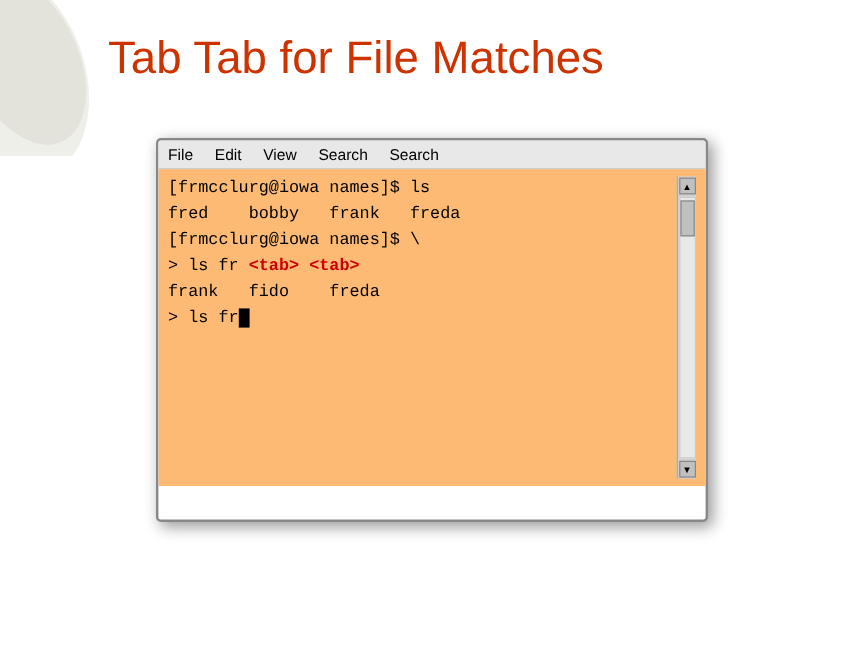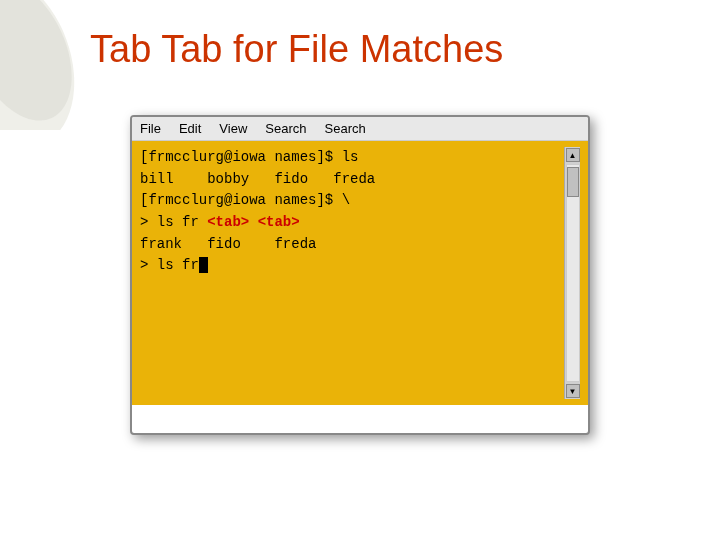--- a/index.html
+++ b/index.html
@@ -125,21 +125,21 @@
 
     .menu-item {
       font-size: 13px;
       color: #000;
       font-family: sans-serif;
       cursor: pointer;
     }
 
     
     .terminal-body {
-      background: #eab308;
+      background: #fdba74;
       height: calc(100% - 52px);
       padding: 6px 8px;
       overflow: hidden;
       position: relative;
       display: flex;
     }
 
     .terminal-content {
       flex: 1;
       font-family: 'Courier New', Courier, monospace;
@@ -227,21 +227,21 @@
       <span class="menu-item">File</span>
       <span class="menu-item">Edit</span>
       <span class="menu-item">View</span>
       <span class="menu-item">Search</span>
       <span class="menu-item">Search</span>
     </div>
 
     <div class="terminal-body">
       <div class="terminal-content">
         <div class="terminal-line">[frmcclurg@iowa names]$ ls</div>
-        <div class="terminal-line">bill    bobby   fido   freda</div>
+        <div class="terminal-line">fred    bobby   frank   freda</div>
         <div class="terminal-line">[frmcclurg@iowa names]$ \</div>
         <div class="terminal-line">&gt; ls fr <span class="tab-highlight">&lt;tab&gt; &lt;tab&gt;</span></div>
         <div class="terminal-line">frank   fido    freda</div>
         <div class="terminal-line">&gt; ls fr<span class="cursor"></span></div>
       </div>
       <div class="terminal-scrollbar">
         <div class="scrollbar-arrow">▲</div>
         <div class="scrollbar-track">
           <div class="scrollbar-thumb"></div>
         </div>

